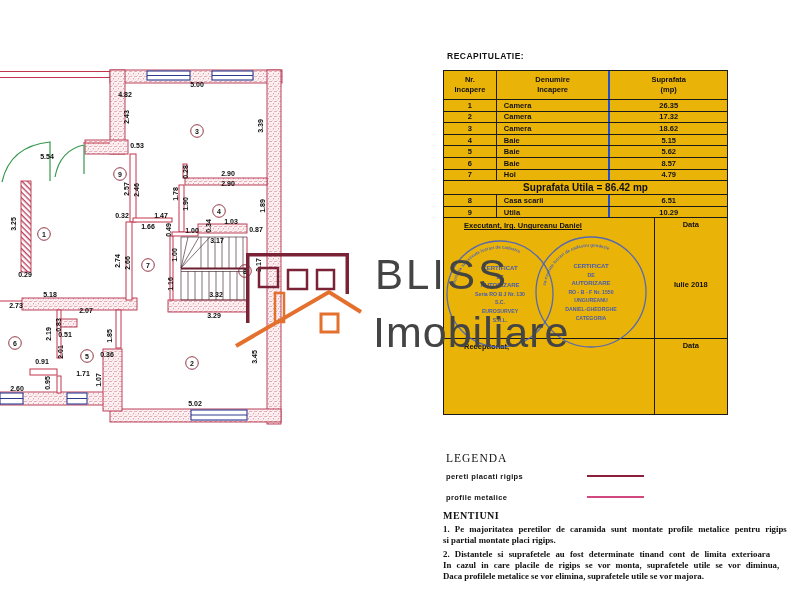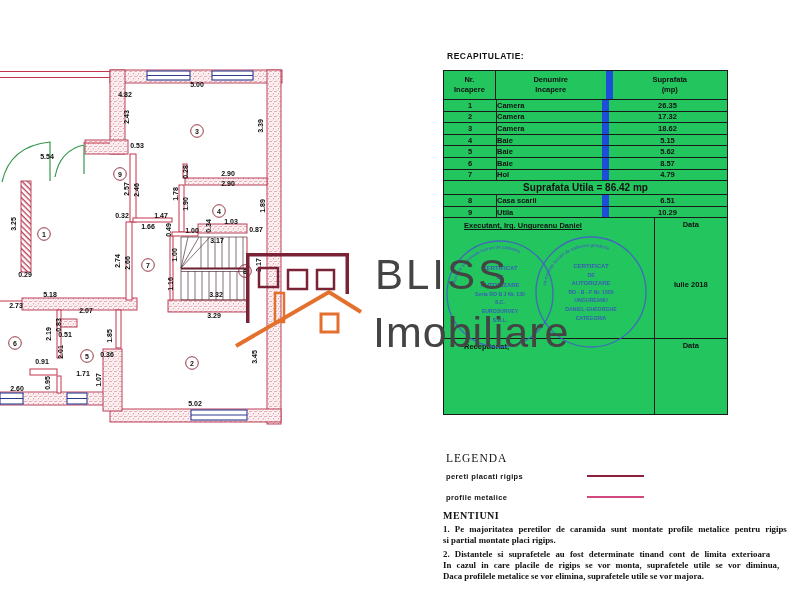--- a/index.html
+++ b/index.html
@@ -2,29 +2,29 @@
 <html><head>
 <meta charset="utf-8">
 <style>
   html,body{margin:0;padding:0;}
   body{width:800px;height:600px;background:#ffffff;position:relative;overflow:hidden;
        font-family:"Liberation Sans",sans-serif;color:#111;}
   .abs{position:absolute;}
 
   
   #recap-title{left:447px;top:51px;font-size:8.5px;font-weight:bold;letter-spacing:.5px;}
-  #recap-table{left:443px;top:70px;width:283px;border:1.5px solid #1a1a1a;background:#22c55e;}
+  #recap-table{left:443px;top:70px;width:283px;border:1.5px solid #1a1a1a;background:#eab308;}
   .hrow{display:flex;height:28px;font-size:7.5px;font-weight:bold;text-align:center;}
   .hc{display:flex;flex-direction:column;justify-content:center;line-height:10px;}
   .c1{width:52px;}
   .c2{width:112px;border-left:1px solid #1a1a1a;}
-  .c3{width:117px;border-left:7px solid #1d4ed8;}
+  .c3{width:117px;border-left:2px solid #1d4ed8;}
   .rt-row{display:flex;height:10.6px;border-top:1px solid #1a1a1a;font-size:7.5px;font-weight:bold;}
   .rt-row .rc{display:flex;align-items:center;justify-content:center;}
-  .rt-row .c2{justify-content:flex-start;width:105px;}
+  .rt-row .c2{justify-content:flex-start;padding-left:7px;width:105px;}
   .span-row{border-top:1px solid #1a1a1a;display:flex;align-items:center;justify-content:center;
             font-size:10px;font-weight:bold;}
   .ex-row{display:flex;border-top:1px solid #1a1a1a;font-size:7.5px;font-weight:bold;}
   .exl{width:204px;display:flex;align-items:flex-end;padding-left:8px;margin-left:12px;}
   .exr{width:78px;border-left:1px solid #1a1a1a;display:flex;align-items:center;justify-content:center;}
   .u{text-decoration:underline;}
 
   
   #legend{left:446px;top:452px;width:280px;}
   .leg-title{font-family:"Liberation Serif",serif;font-weight:normal;font-size:11.5px;letter-spacing:1px;}

